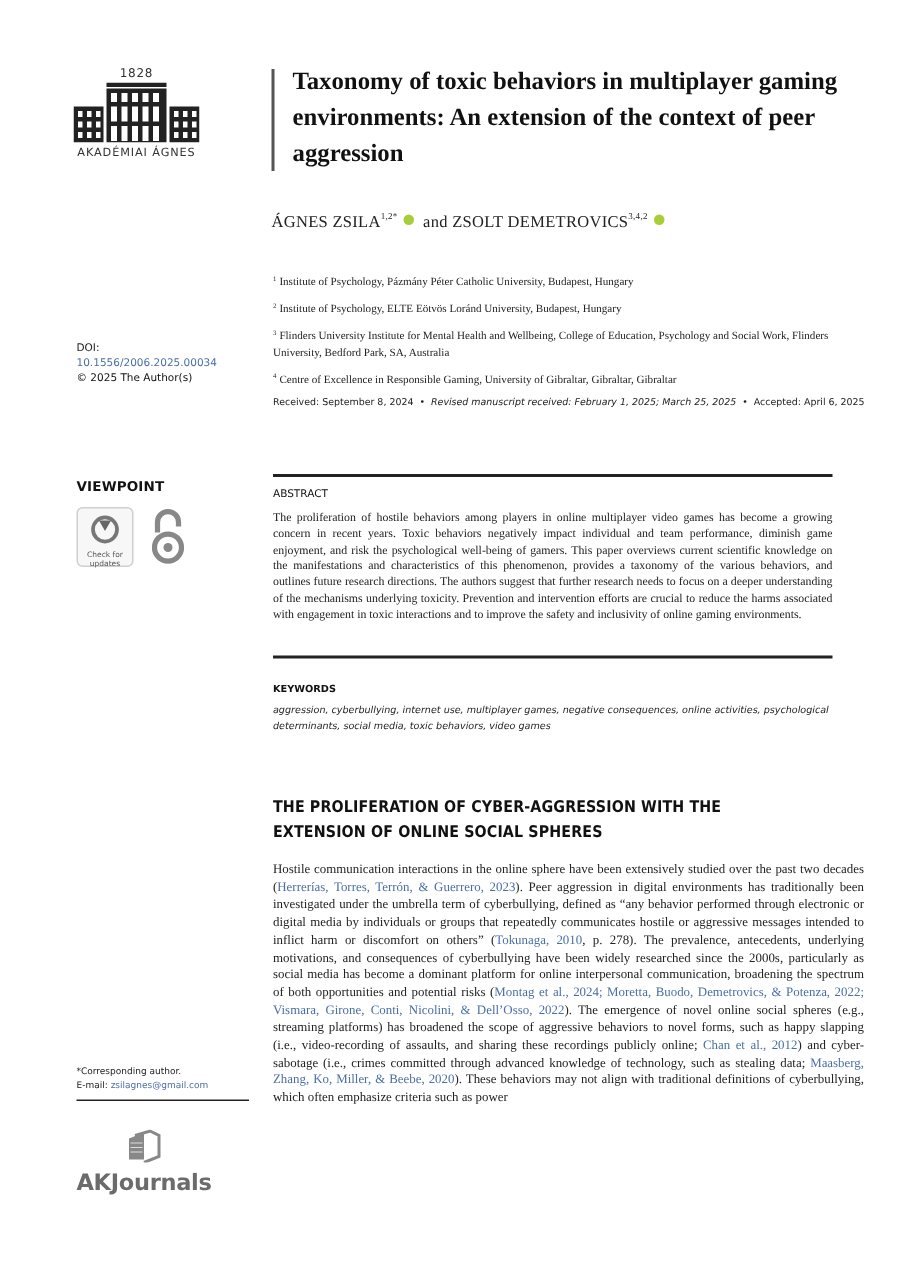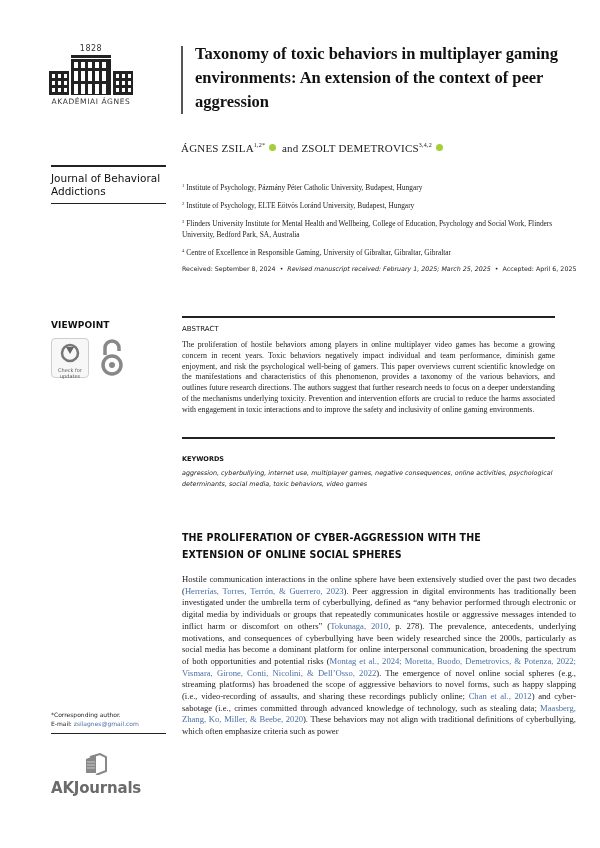--- a/index.html
+++ b/index.html
@@ -100,26 +100,26 @@
           <rect x="73" y="26" width="3" height="4"></rect>
           <rect x="79" y="26" width="3" height="4"></rect>
         <rect x="67" y="33" width="3" height="4"></rect>
           <rect x="73" y="33" width="3" height="4"></rect>
           <rect x="79" y="33" width="3" height="4"></rect>
       </g>
     </svg>
     <div class="name">AKADÉMIAI ÁGNES</div>
   </div>
 
-  <div class="journal-block sans">
-    <div class="rule"></div>
-    <div class="journal-name">Journal of Behavioral Addictions</div>
-    <div class="rule"></div>
+
+  <div class="doi-block sans">
+    <div class="doi-label">DOI:</div>
+    <div class="link">10.1556/2006.2025.00034</div>
+    <div>© 2025 The Author(s)</div>
   </div>
-
 
   <div class="viewpoint sans">VIEWPOINT</div>
 
   <div class="badges">
     <div class="check-badge sans">
       <svg width="20" height="20" viewBox="0 0 20 20" style="margin-top:4px">
         <circle cx="10" cy="10" r="8" fill="none" stroke="#777" stroke-width="2.5"></circle>
         <path d="M6 4 L10 11 L14 4 Z" fill="#666"></path>
       </svg>
       <div class="txt">Check for updates</div>

